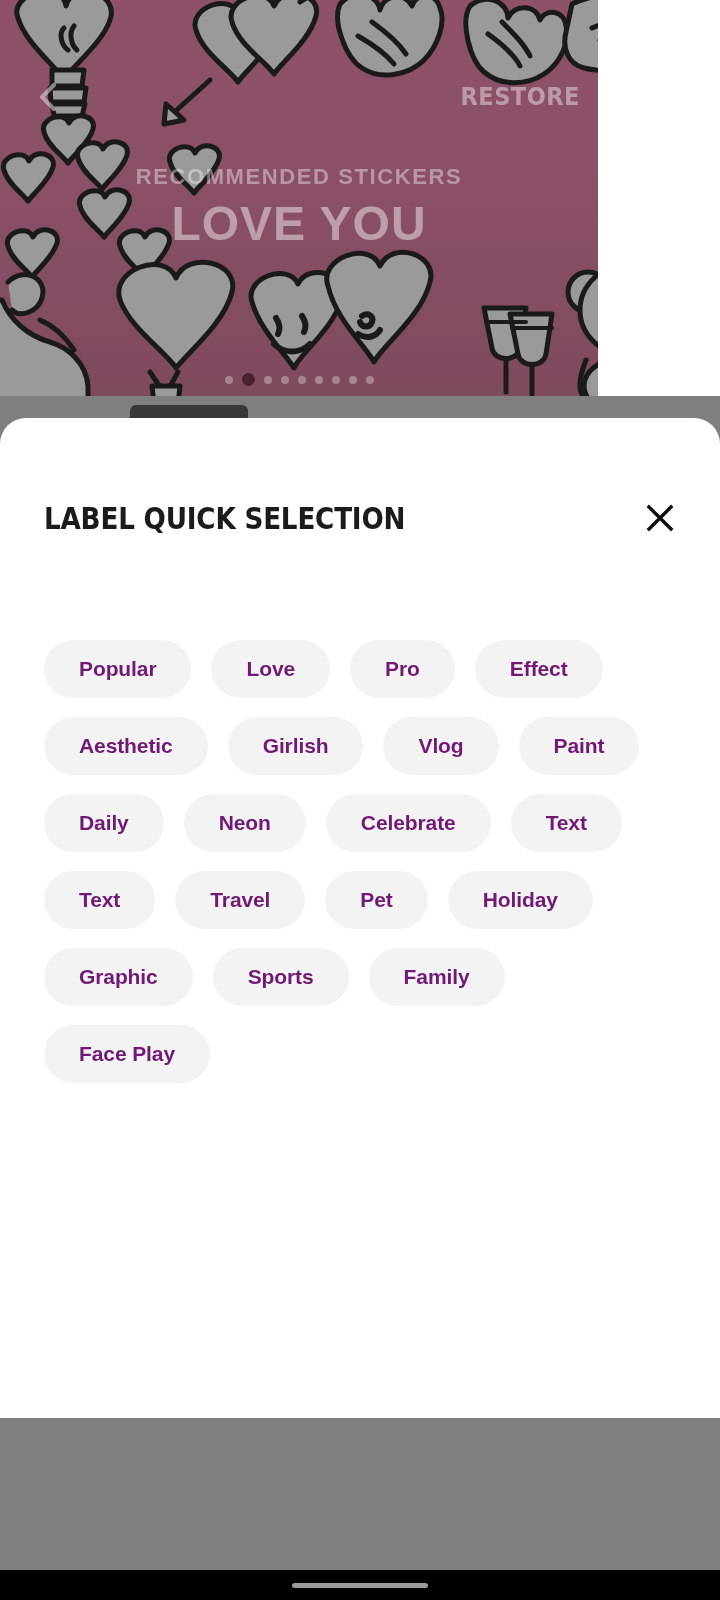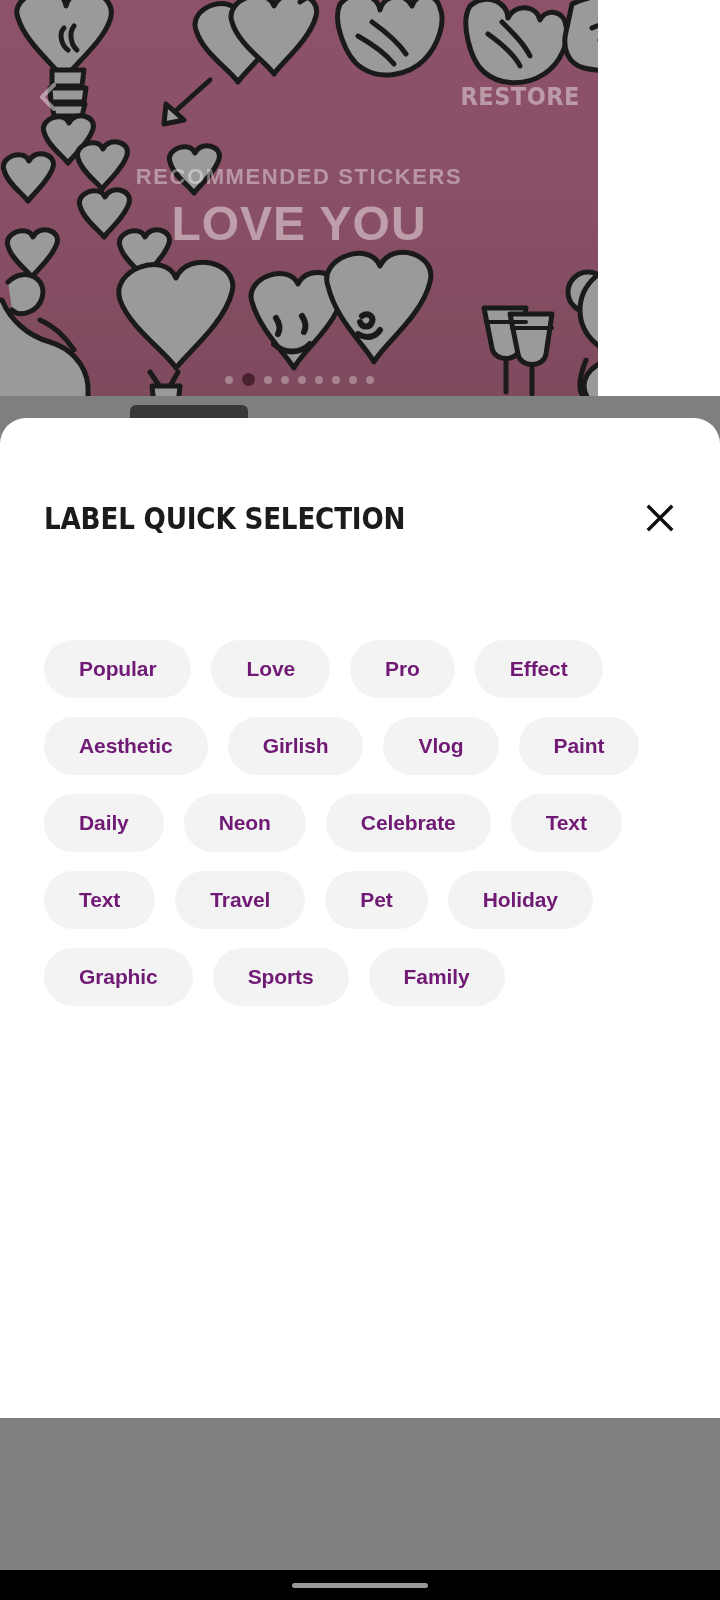--- a/index.html
+++ b/index.html
@@ -326,20 +326,21 @@
       <div class="chip">Neon</div>
       <div class="chip">Celebrate</div>
       <div class="chip">Text</div>
       <div class="chip">Text</div>
       <div class="chip">Travel</div>
       <div class="chip">Pet</div>
       <div class="chip">Holiday</div>
       <div class="chip">Graphic</div>
       <div class="chip">Sports</div>
       <div class="chip">Family</div>
+      <div class="chip">Face Play</div>
     </div>
   </div>
 
   <div class="navbar">
     <div class="home-indicator"></div>
   </div>
 
 </div>
 
 </body></html>

